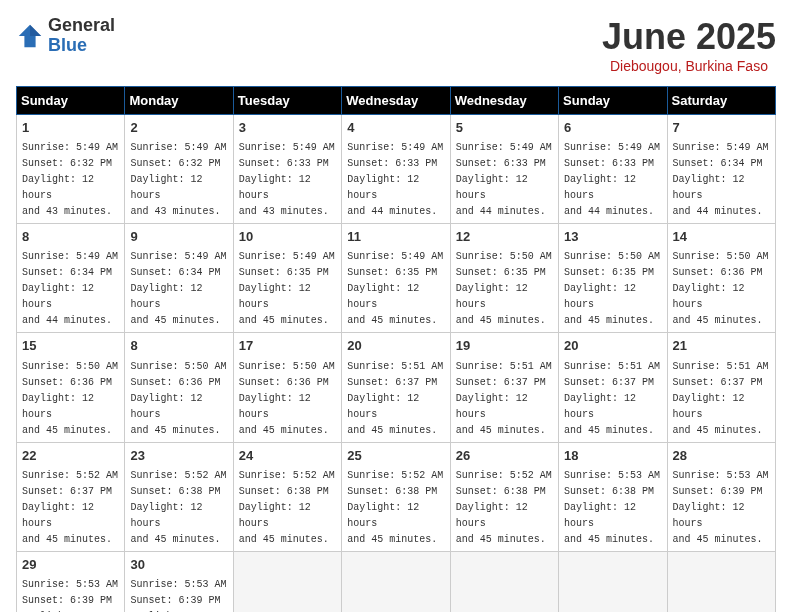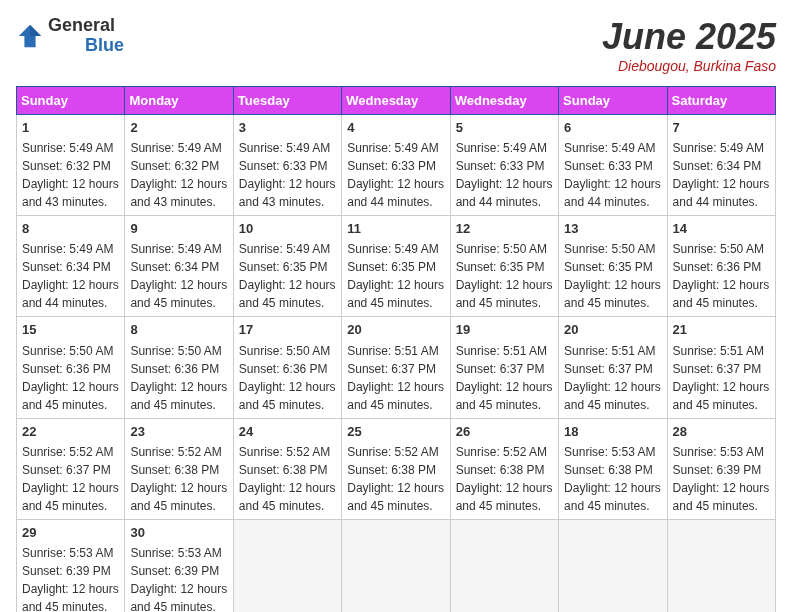--- a/index.html
+++ b/index.html
@@ -28,46 +28,44 @@
     }
     .logo-general {
       font-size: 18px;
       font-weight: bold;
       color: #333;
     }
     .logo-blue {
       font-size: 18px;
       font-weight: bold;
       color: #2a6db5;
-      margin-left: 37px;
     }
     .logo-icon {
       width: 28px;
       height: 28px;
     }
     .title-section {
-      text-align: right;
-      font-style: italic;
+      text-align: center;
     }
     .month-title {
       font-size: 36px;
       font-weight: bold;
       color: #333;
     }
     .subtitle {
       font-size: 14px;
       color: #b91c1c;
     }
     .calendar {
       width: 100%;
       border-collapse: collapse;
       font-size: 11px;
     }
     .calendar thead tr th {
-      background-color: #d946ef;
+      background-color: #000000;
       color: #fff;
       padding: 6px 4px;
       text-align: left;
       font-size: 13px;
       font-weight: bold;
       border: 1px solid #1a5a9a;
     }
     .calendar tbody tr td {
       vertical-align: top;
       padding: 4px 5px;
@@ -81,23 +79,24 @@
     .calendar tbody tr td.empty {
       background: #f5f5f5;
     }
     .day-number {
       font-size: 13px;
       font-weight: bold;
       display: block;
       margin-bottom: 2px;
     }
     .day-info {
-      font-size: 12px;
+      font-size: 10px;
       color: #333;
       line-height: 1.5;
+      font-family: Liberation Mono, monospace;
     }
   </style>
 </head>
 <body>
 
 <div class="header">
   <div class="logo">
     <svg class="logo-icon" viewBox="0 0 40 40">
       <polygon points="20,4 36,20 28,20 28,36 12,36 12,20 4,20" fill="#2a6db5"></polygon>
       <polygon points="20,4 36,20 20,20" fill="#1a4a8a" opacity="0.5"></polygon>

